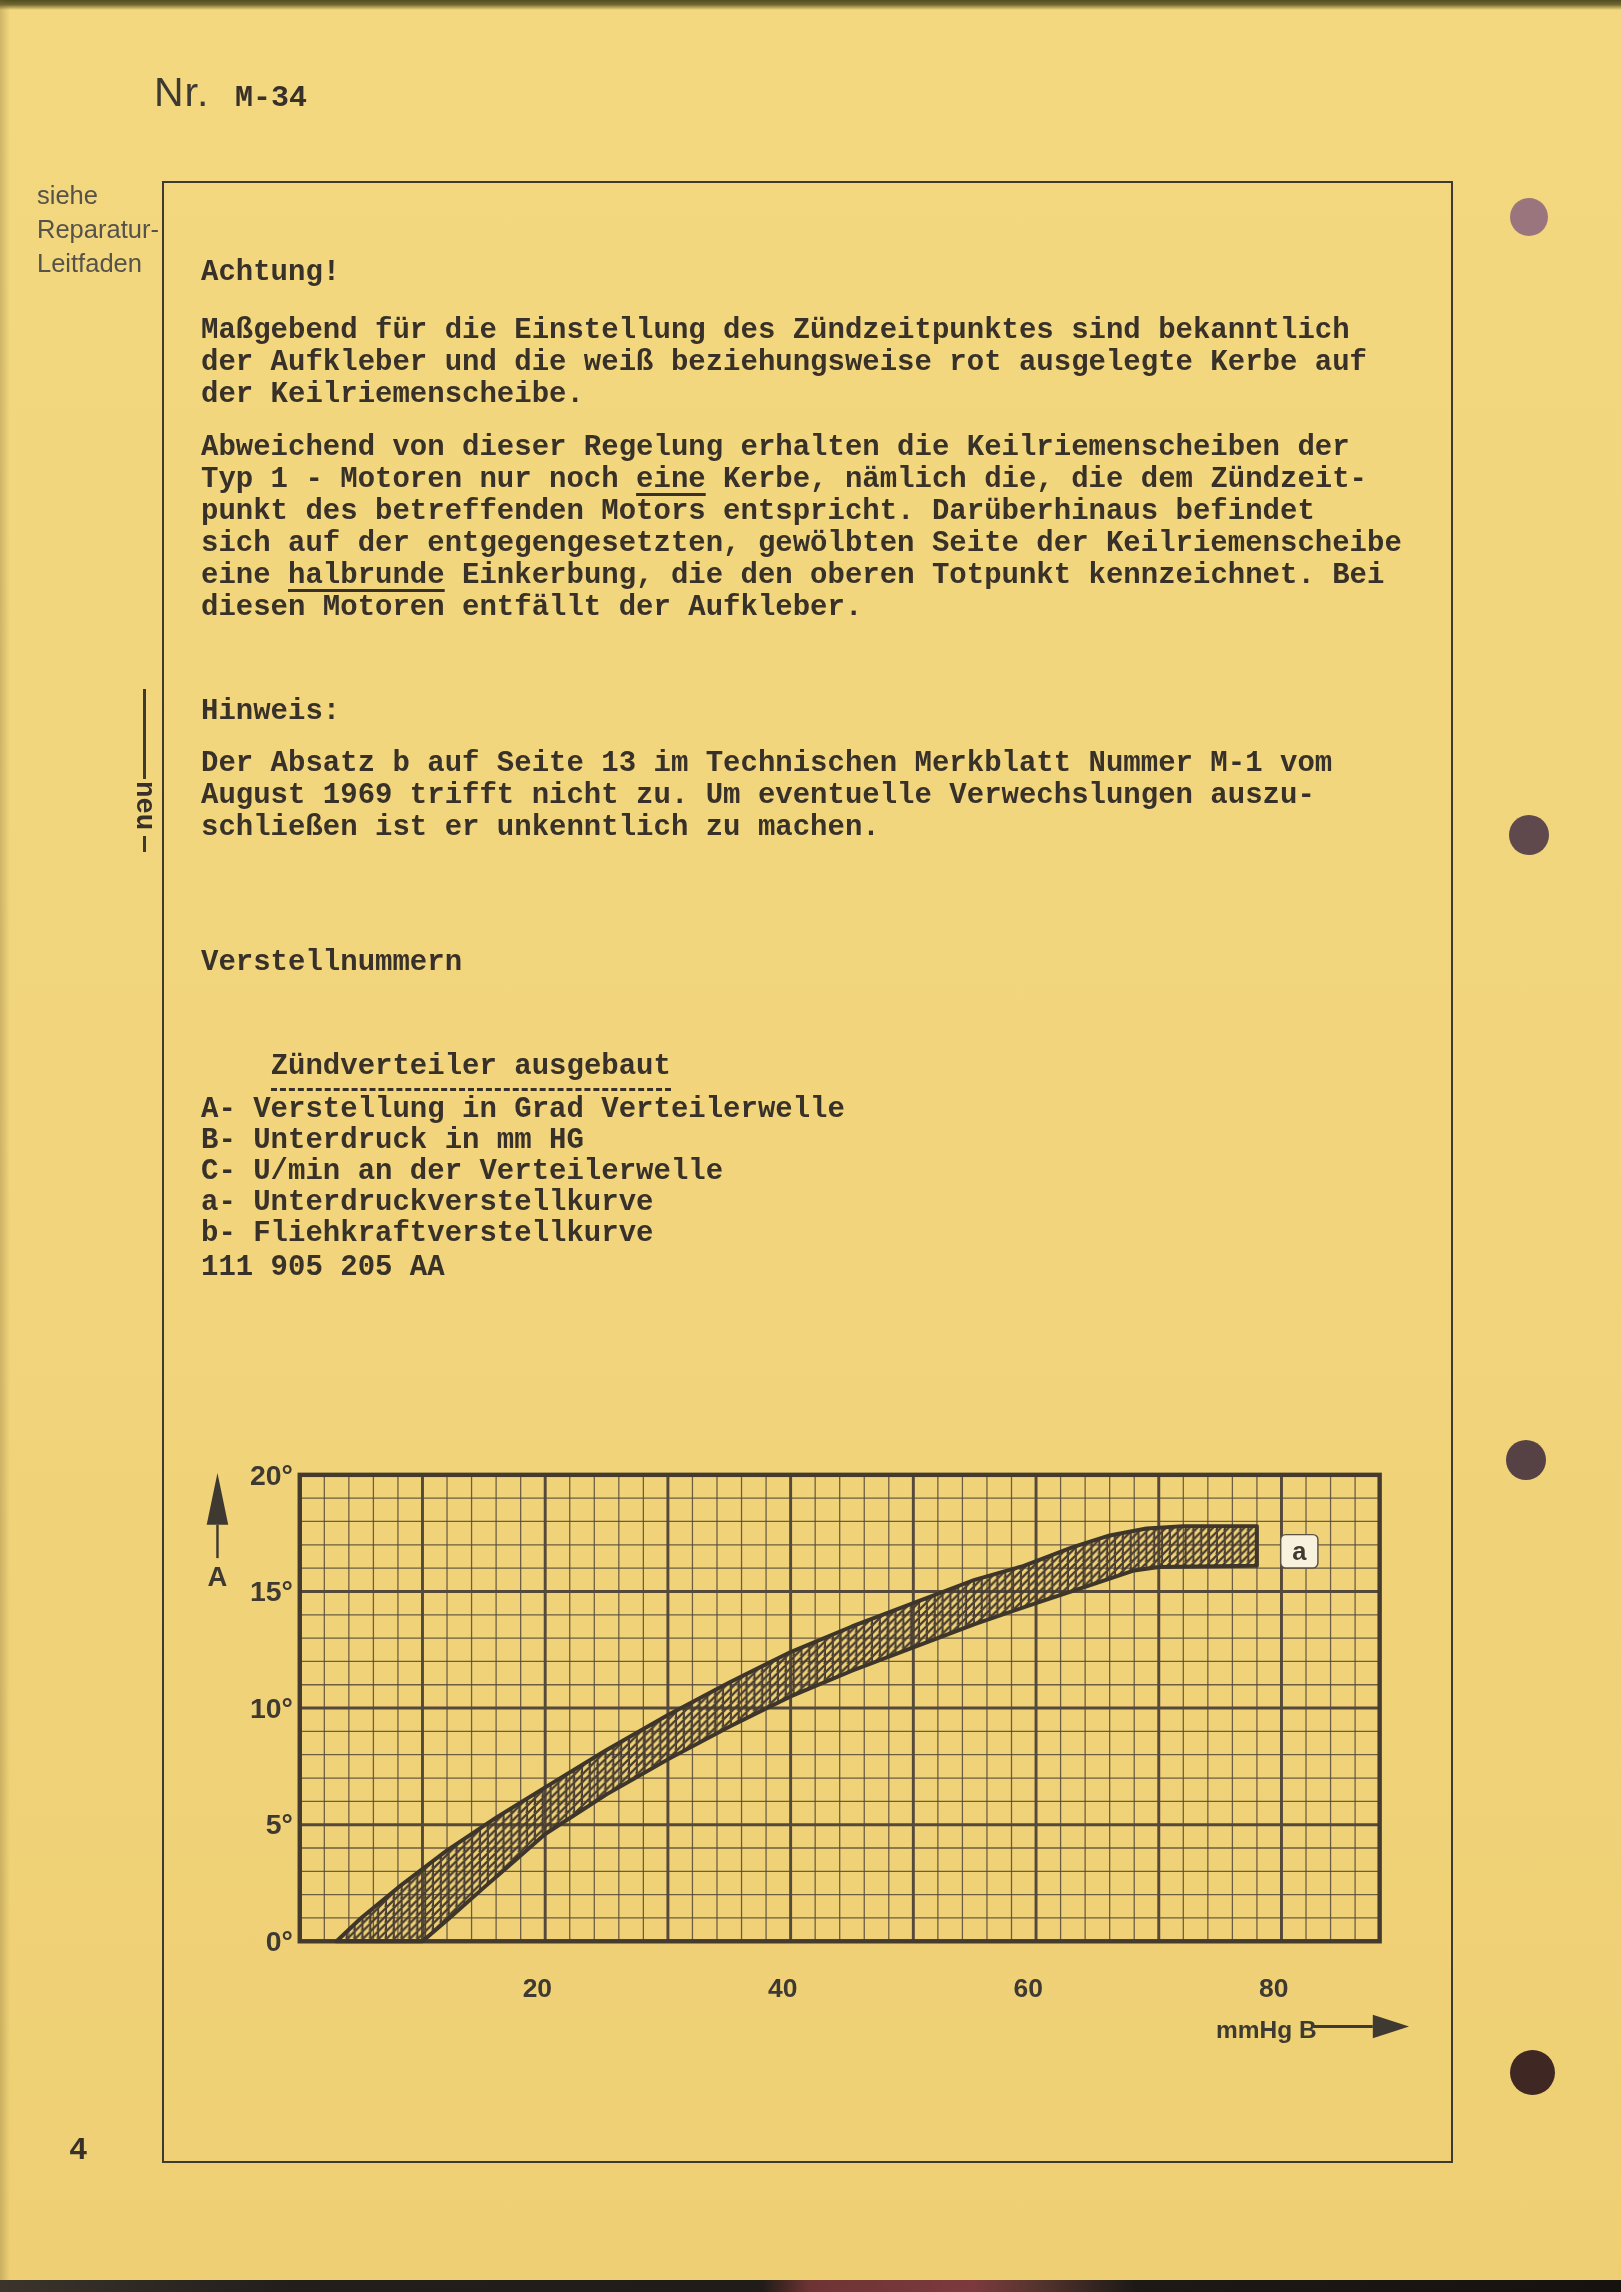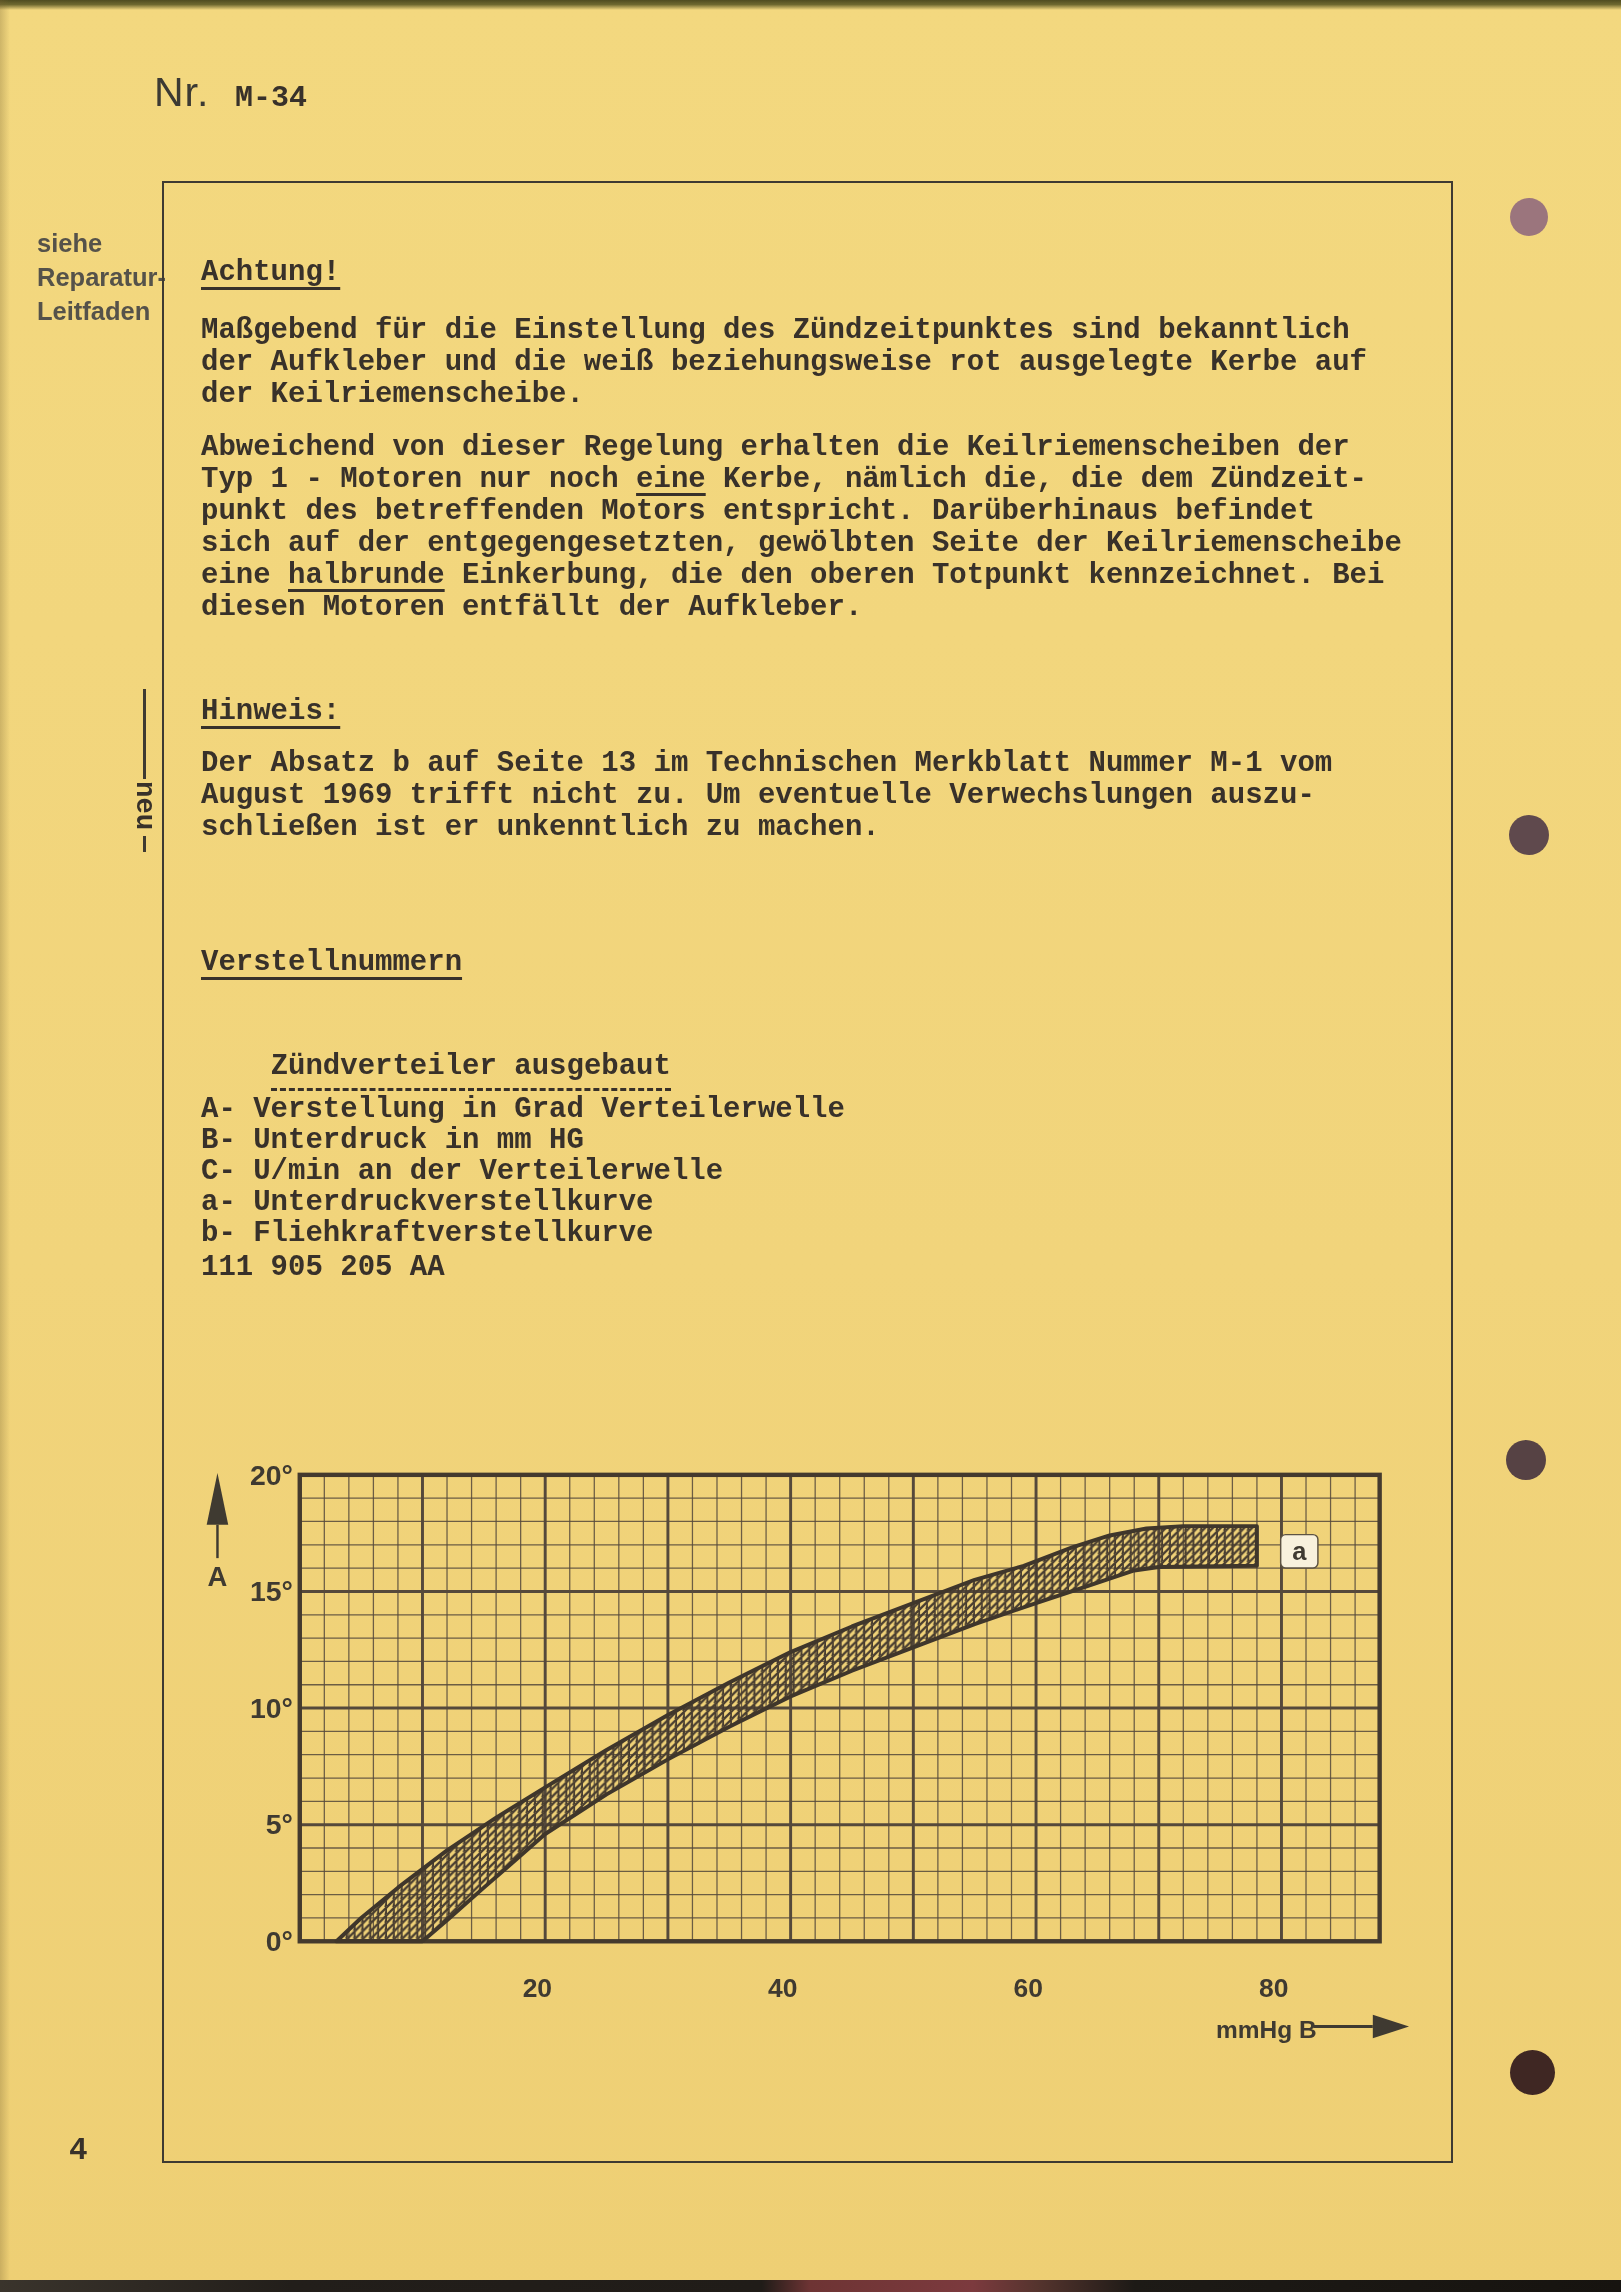--- a/index.html
+++ b/index.html
@@ -9,29 +9,29 @@
         background:linear-gradient(180deg,#f3d87f 0%,#f1d47b 55%,#eecf74 100%);}
   .edge-top{position:absolute;left:0;top:0;width:100%;height:9.8px;
         background:linear-gradient(180deg,#4f4c20 0%,#6e682f 45%,rgba(110,104,47,0) 100%);}
   .edge-left{position:absolute;left:0;top:0;width:9.8px;height:100%;
         background:linear-gradient(90deg,rgba(120,100,50,.30),rgba(120,100,50,0));}
   .edge-bottom{position:absolute;left:0;bottom:0;width:100%;height:12.7px;
         background:linear-gradient(90deg,#3a342c 0%,#221e1a 18%,#201c18 47%,#6e3434 50%,#7c3a3e 60%,#55342e 64%,#1d1a16 70%,#16130f 100%);}
   .hdr{position:absolute;left:154px;top:69px;display:flex;align-items:baseline;gap:25.5px;}
   .hdr-nr{font-size:41px;font-weight:400;color:#3c3a33;letter-spacing:1px;}
   .hdr-no{font-family:"Liberation Mono",monospace;font-weight:700;font-size:30px;color:#38312a;}
-  .margin-note{position:absolute;left:37px;top:178px;font-size:25.5px;font-weight:700;
-        color:#55524a;line-height:34px;margin-top:48px;}
+  .margin-note{position:absolute;left:37px;top:178px;font-size:25.5px;font-weight:400;
+        color:#55524a;line-height:34px;}
   .doc-box{position:absolute;left:162px;top:181px;width:1287px;height:1978px;
         border:2px solid #3e3a32;}
   .tw{font-family:"Liberation Mono",monospace;font-weight:700;font-size:29px;
       line-height:32px;color:#38312a;white-space:pre;position:absolute;left:201px;}
   .tw-line{white-space:pre;}
   .u-word{text-decoration:underline;text-decoration-thickness:2.9px;text-underline-offset:5.9px;}
-  .hu{text-decoration:underline;text-decoration-thickness:2.9px;text-underline-offset:6.9px;}
+  .hu{text-decoration-thickness:2.9px;text-underline-offset:6.9px;}
   .dash-u{border-bottom:3.9px dashed #38312a;padding-bottom:4.9px;margin-top:33px;}
   .neu-marker{position:absolute;left:127px;top:689px;width:35px;display:flex;
         flex-direction:column;align-items:center;}
   .neu-line{width:2.9px;height:90px;background:#3f3a31;}
   .neu-text{font-family:"Liberation Mono",monospace;font-weight:700;font-size:27.4px;
         color:#38312a;writing-mode:vertical-rl;line-height:1;margin-top:2px;}
   .neu-dash{width:2.9px;height:15.7px;background:#3f3a31;margin-top:5.9px;}
   .page-num{position:absolute;left:69px;top:2133px;font-family:"Liberation Mono",monospace;
         font-weight:700;font-size:31px;color:#38312a;}
   .hole{position:absolute;border-radius:50%;}

